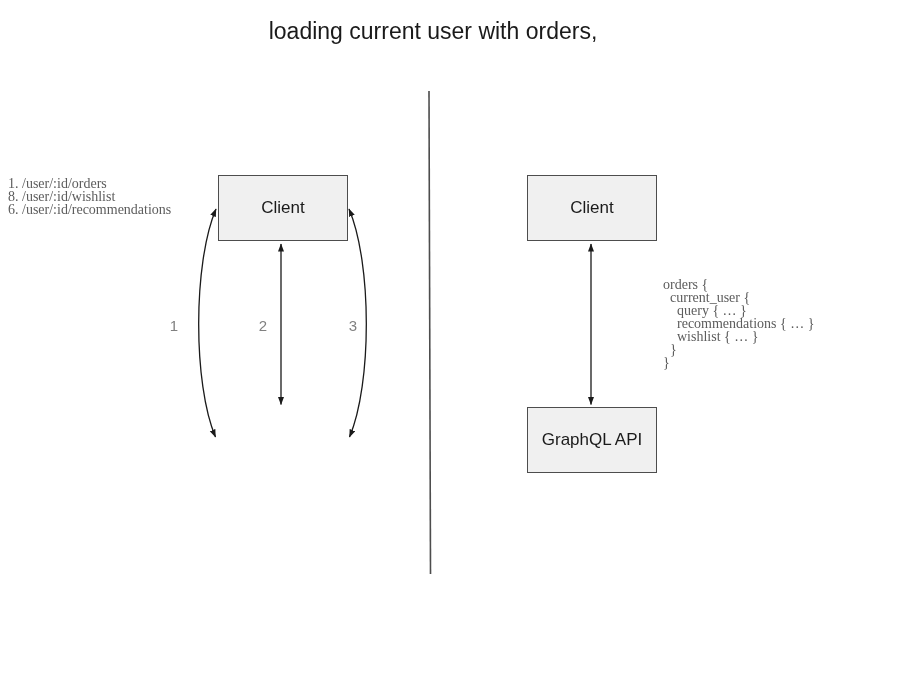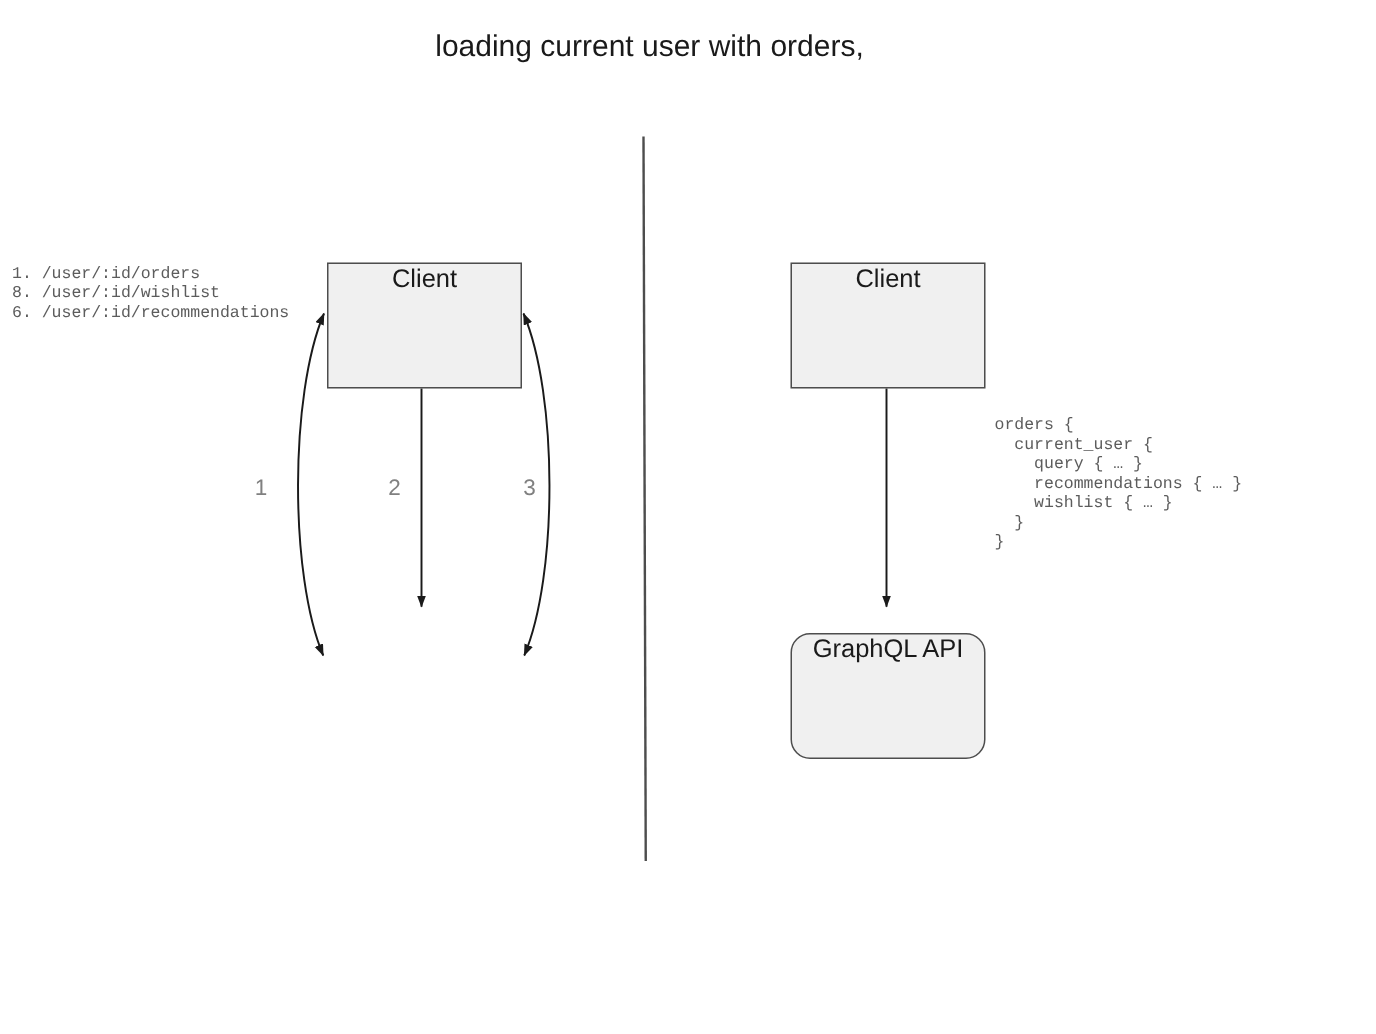--- a/index.html
+++ b/index.html
@@ -20,49 +20,50 @@
     background: #ffffff;
     overflow: hidden;
     font-family: "Liberation Sans", sans-serif;
   }
   .title {
     position: absolute;
     left: 0;
     top: 22px;
     width: 866px;
     text-align: center;
-    font-size: 20px;
+    font-size: 23px;
     line-height: 19px;
     color: var(--title-text, #1a1a1a);
   }
   .mono-block {
     position: absolute;
-    font-family: Liberation Mono, monospace;
-    font-size: 11px;
+    font-family: Liberation Serif, serif;
+    font-size: 14px;
     line-height: 13px;
     color: var(--muted-text, #5c5c5c);
   }
   .mono-block div { white-space: pre; }
   .endpoints { left: 8px; top: 177px; }
   .query { left: 663px; top: 278px; }
   .node {
     position: absolute;
     width: 130px;
-    height: 84px;
+    height: 66px;
     background: var(--box-fill, #f0f0f0);
     border: 1.4px solid var(--box-border, #4d4d4d);
     display: flex;
+    align-items: center;
     justify-content: center;
     font-size: 17px;
     color: #1a1a1a;
   }
   .node-client-left  { left: 218px; top: 175px; }
   .node-rest         { left: 217px; top: 407px; }
   .node-client-right { left: 527px; top: 175px; }
-  .node-graphql      { left: 527px; top: 422px; border-radius: 13px; }
+  .node-graphql      { left: 527px; top: 407px; }
   .arrow-num {
     position: absolute;
     width: 20px;
     text-align: center;
     font-size: 15px;
     color: var(--label-gray, #808080);
   }
   .num-1 { left: 164px; top: 317px; }
   .num-2 { left: 253px; top: 317px; }
   .num-3 { left: 343px; top: 317px; }

